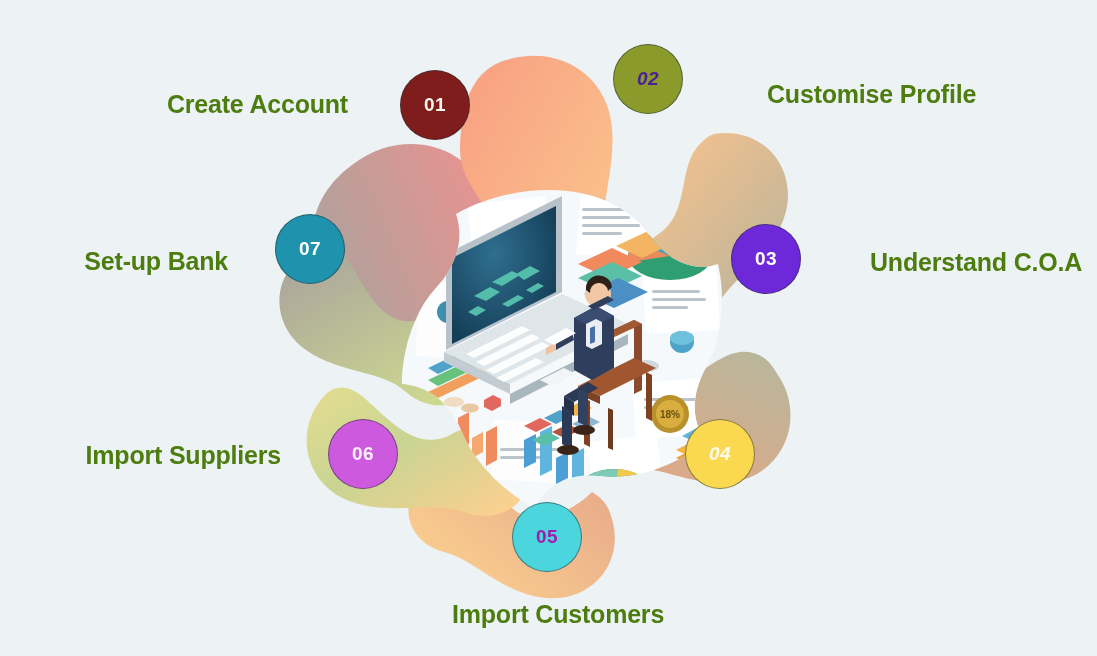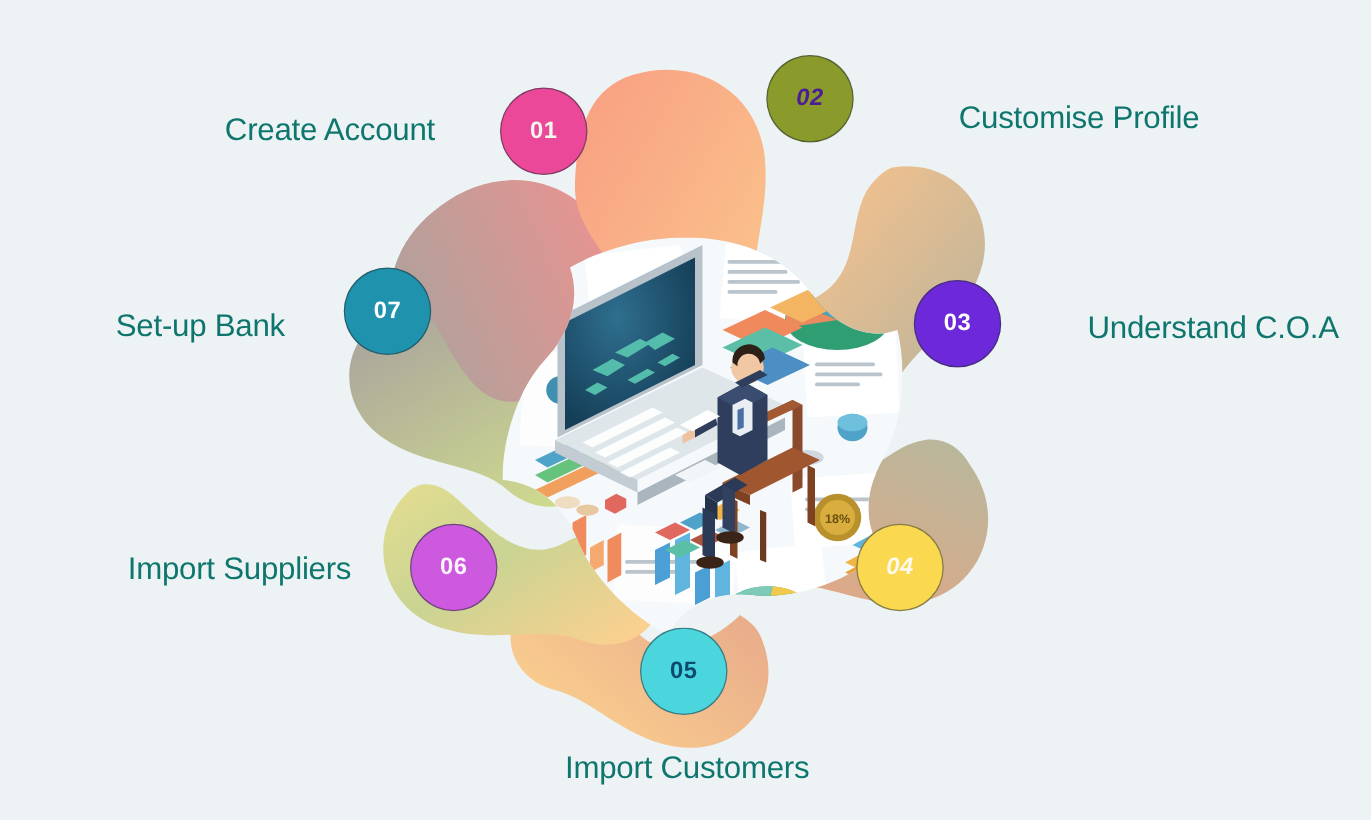--- a/index.html
+++ b/index.html
@@ -47,23 +47,23 @@
     justify-content: center;
     font-size: 19px;
     font-weight: 700;
     letter-spacing: 0.5px;
     cursor: pointer;
   }
 
   
   .step-label {
     position: absolute;
-    color: #0f766e;
+    color: #4d7c0f;
     font-size: 25px;
-    font-weight: 400;
+    font-weight: 700;
     letter-spacing: -0.2px;
     white-space: nowrap;
     line-height: 1;
   }
   .label-left  { text-align: right; }
   .label-right { text-align: left; margin-left: 32px; }
   .label-center{ text-align: center; }
 </style>
 </head>
 <body>
@@ -342,32 +342,32 @@
           <circle cx="320" cy="244" r="13" fill="#f2c7a4"></circle>
           <path d="M308 240 a13 13 0 0 1 26 -3 l-4 4 a9 9 0 0 0 -18 2 z" fill="#2d2117"></path>
           <path d="M310 256 l20 -10 l6 4 l-20 10 z" fill="#2f3e5c"></path>
         </g>
 
         <path d="M266 290 l22 -12 l10 5 l-22 12 z" fill="#ffffff"></path>
       </g>
     </svg>
   </div>
 
-  <div class="step-node" style="left:400px; top:70px; background:#ec4899; color:#f2f7ee;">01</div>
+  <div class="step-node" style="left:400px; top:70px; background:#7f1d1d; color:#f2f7ee;">01</div>
   <div class="step-label label-left" style="right:749px; top:92px;">Create Account</div>
 
   <div class="step-node" style="left:613px; top:44px; background:#8a9b2b; color:#4c1d95;font-style:italic;">02</div>
   <div class="step-label label-right" style="left:735px; top:82px;">Customise Profile</div>
 
   <div class="step-node" style="left:731px; top:224px; background:#6d28d9; color:#ffffff;">03</div>
   <div class="step-label label-right" style="left:838px; top:250px;">Understand C.O.A</div>
 
   <div class="step-node" style="left:685px; top:419px; background:#fad84f; color:#fffaf0;font-style:italic;">04</div>
 
-  <div class="step-node" style="left:512px; top:502px; background:#4bd6de; color:#0c4a6e;">05</div>
+  <div class="step-node" style="left:512px; top:502px; background:#4bd6de; color:#a21caf;">05</div>
   <div class="step-label label-center" style="left:452px; top:602px;">Import Customers</div>
 
   <div class="step-node" style="left:328px; top:419px; background:#cd5ade; color:#fdf1fb;">06</div>
   <div class="step-label label-left" style="right:816px; top:443px;">Import Suppliers</div>
 
   <div class="step-node" style="left:275px; top:214px; background:#1f93ad; color:#ffffff;">07</div>
   <div class="step-label label-left" style="right:869px; top:249px;">Set-up Bank</div>
 
 </div>
 

